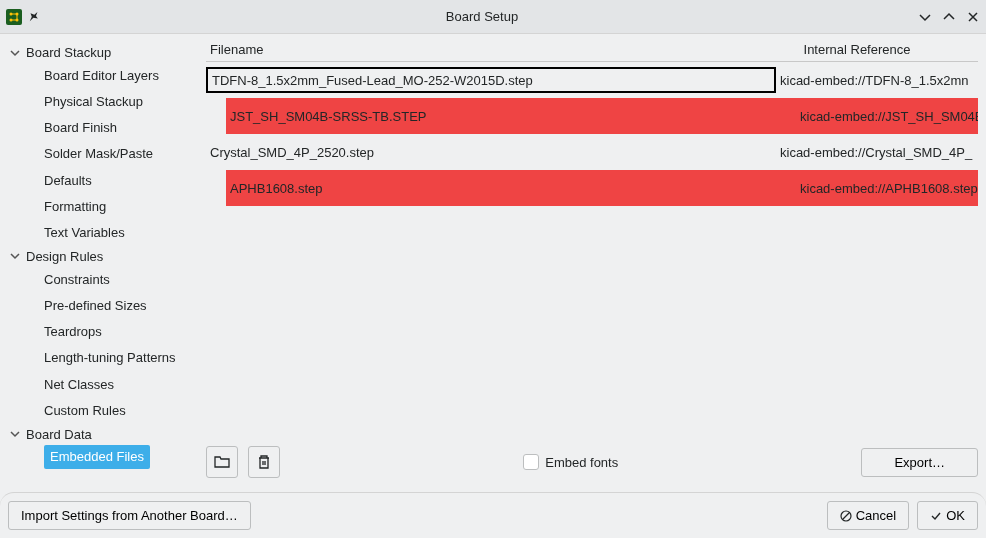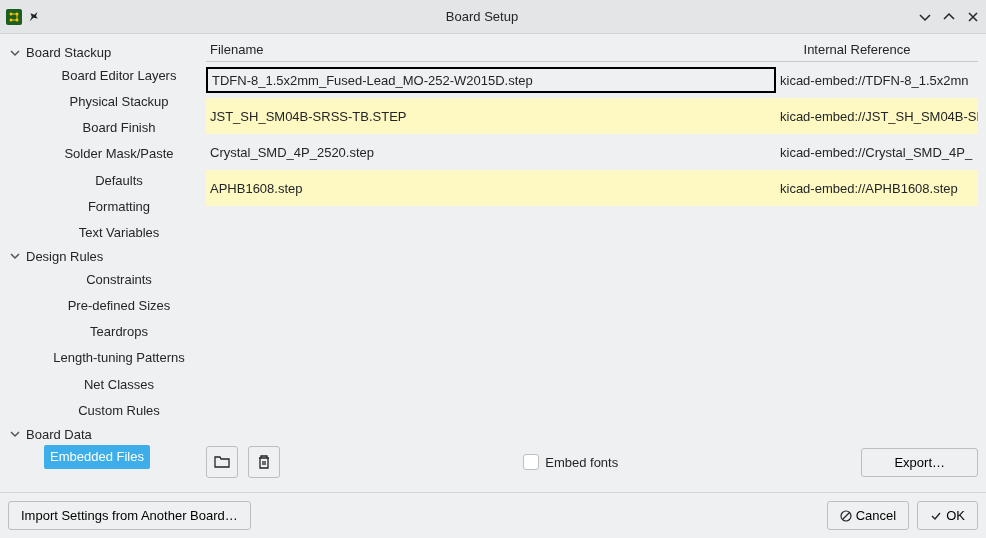--- a/index.html
+++ b/index.html
@@ -61,21 +61,20 @@
   }
   .tree-header .chev {
     width: 16px;
     color: #555;
     font-size: 10px;
   }
   .tree-item {
     padding: 3px 6px 3px 40px;
     cursor: pointer;
     line-height: 1.55;
-    text-align: center;
   }
   .tree-item.selected {
     background: #3daee9;
     color: #fff;
     display: inline-block;
     margin-left: 40px;
     padding: 2px 6px;
     border-radius: 2px;
   }
   .tree-item-wrap { padding-left: 0; }
@@ -98,21 +97,21 @@
   .table-body {
     flex: 1;
     overflow: hidden;
   }
   .table-row {
     display: flex;
     height: 36px;
     align-items: center;
     font-size: 13px;
   }
-  .table-row.alt { background: #fef9c3; }
+  .table-row.alt { background: #ef4444; margin-left: 20px; }
   .cell-filename {
     flex: 0 0 570px;
     padding-left: 4px;
     white-space: nowrap;
     overflow: hidden;
   }
   .cell-filename.selected-cell {
     border: 2px solid #000;
     height: 26px;
     display: flex;
@@ -159,20 +158,21 @@
     background: #eff0f1;
     padding: 6px 32px;
     cursor: pointer;
     font-size: 13px;
   }
   .footer {
     border-top: 1px solid #d4d4d4;
     padding: 8px;
     display: flex;
     align-items: center;
+    border-radius: 14px;
   }
   .footer-btn {
     border: 1px solid #bcbebf;
     border-radius: 3px;
     background: #eff0f1;
     padding: 6px 12px;
     cursor: pointer;
     font-size: 13px;
     display: flex;
     align-items: center;

